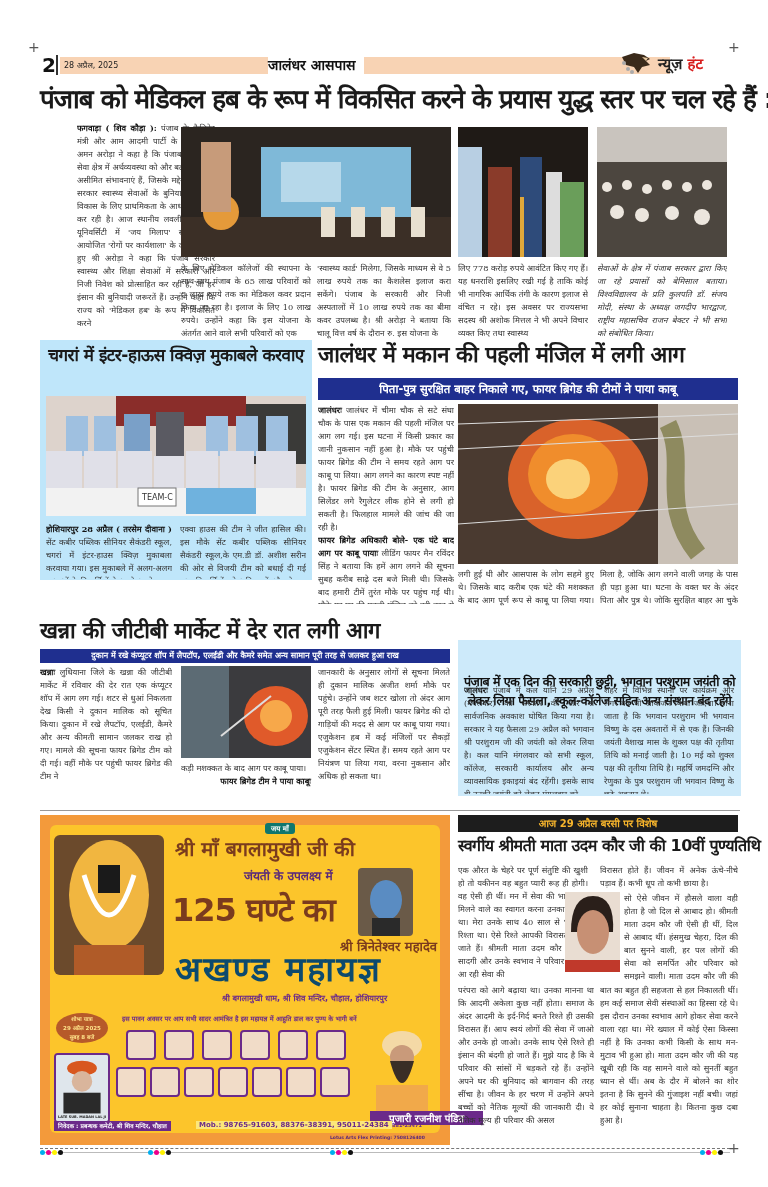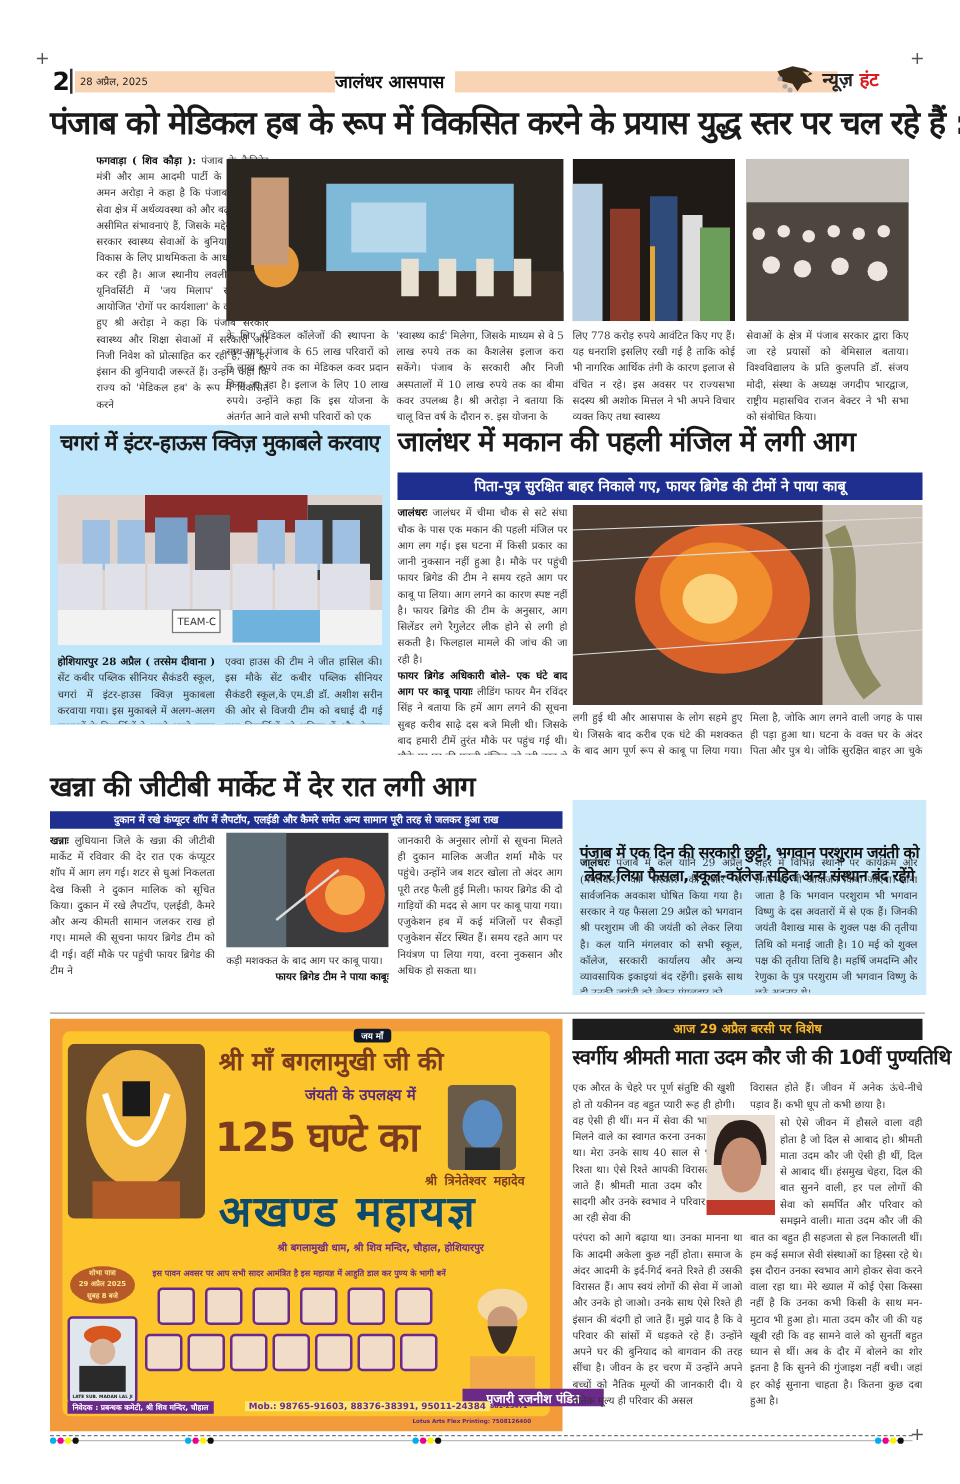--- a/index.html
+++ b/index.html
@@ -130,21 +130,21 @@
         <circle cx="45" cy="88" r="7"></circle>
         <circle cx="75" cy="86" r="7"></circle>
         <circle cx="105" cy="90" r="8"></circle>
       </g>
   </svg>
 </div>
 
 <div class="abs body-text" style="left:181px; top:262px; width:130px; height:78px; overflow:hidden;">के लिए मेडिकल कॉलेजों की स्थापना के साथ-साथ पंजाब के 65 लाख परिवारों को 5 लाख रुपये तक का मेडिकल कवर प्रदान किया जा रहा है। इलाज के लिए 10 लाख रुपये। उन्होंने कहा कि इस योजना के अंतर्गत आने वाले सभी परिवारों को एक</div>
 <div class="abs body-text" style="left:317px; top:262px; width:134px; height:78px; overflow:hidden;">'स्वास्थ्य कार्ड' मिलेगा, जिसके माध्यम से वे 5 लाख रुपये तक का कैशलेस इलाज करा सकेंगे। पंजाब के सरकारी और निजी अस्पतालों में 10 लाख रुपये तक का बीमा कवर उपलब्ध है। श्री अरोड़ा ने बताया कि चालू वित्त वर्ष के दौरान रु. इस योजना के</div>
 <div class="abs body-text" style="left:458px; top:262px; width:130px; height:78px; overflow:hidden;">लिए 778 करोड़ रुपये आवंटित किए गए हैं। यह धनराशि इसलिए रखी गई है ताकि कोई भी नागरिक आर्थिक तंगी के कारण इलाज से वंचित न रहे। इस अवसर पर राज्यसभा सदस्य श्री अशोक मित्तल ने भी अपने विचार व्यक्त किए तथा स्वास्थ्य</div>
-<div class="abs body-text" style="left:597px; top:262px; width:130px; height:78px; overflow:hidden;">सेवाओं के क्षेत्र में पंजाब सरकार द्वारा किए जा रहे प्रयासों को बेमिसाल बताया। विश्वविद्यालय के प्रति कुलपति डॉ. संजय मोदी, संस्था के अध्यक्ष जगदीप भारद्वाज, राष्ट्रीय महासचिव राजन बेक्टर ने भी सभा को संबोधित किया।</div>
+<div class="abs body-text" style="left:597px; top:262px; width:130px; height:78px; overflow:hidden;font-style:italic;">सेवाओं के क्षेत्र में पंजाब सरकार द्वारा किए जा रहे प्रयासों को बेमिसाल बताया। विश्वविद्यालय के प्रति कुलपति डॉ. संजय मोदी, संस्था के अध्यक्ष जगदीप भारद्वाज, राष्ट्रीय महासचिव राजन बेक्टर ने भी सभा को संबोधित किया।</div>
 
 <div class="abs kabir-box">
   <div class="kabir-title">
     <div>चगरां में इंटर-हाऊस क्विज़ मुकाबले करवाए</div>
   </div>
   <div class="photo" style="left:6px; top:56px; width:260px; height:120px;">
     <svg viewBox="0 0 260 120" preserveAspectRatio="none">
       <rect width="260" height="120" fill="#ddd3cc"></rect>
       <rect x="70" y="0" width="130" height="30" fill="#8a2d2a"></rect>
       <rect x="200" y="8" width="60" height="60" fill="#3a3a38"></rect>
@@ -239,32 +239,32 @@
   <div class="ad-inner">
     <div class="photo" style="left:4px; top:10px; width:110px; height:140px; border-radius:6px;">
       <svg viewBox="0 0 110 140" preserveAspectRatio="none">
         <rect width="110" height="140" fill="#6b4a2c"></rect>
         <ellipse cx="55" cy="60" rx="40" ry="55" fill="#f1b640"></ellipse>
         <rect x="44" y="30" width="22" height="28" fill="#1a1a1a"></rect>
         <path d="M30 40 Q55 120 80 40" stroke="#fff" stroke-width="5" fill="none"></path>
         <rect x="20" y="110" width="70" height="30" fill="#b05b28"></rect>
       </svg>
     </div>
-    <div class="ad-text" style="left:233px; top:-2px; background:#0f172a; color:#fff; font-size:7px; padding:1px 6px; border-radius:3px;">जय माँ</div>
+    <div class="ad-text" style="left:215px; top:-2px; background:#0f766e; color:#fff; font-size:7px; padding:1px 6px; border-radius:3px;">जय माँ</div>
     <div class="ad-text" style="left:125px; top:10px; font-size:20px; color:#7a3b1e;">श्री माँ बगलामुखी जी की</div>
     <div class="ad-text" style="left:178px; top:42px; font-size:12px; color:#5a2a7a;margin-left:16px;">जंयती के उपलक्ष्य में</div>
     <div class="ad-text" style="left:122px; top:62px; font-size:32px; color:#7a3b1e; letter-spacing:-1px;">125 घण्टे का</div>
     <div class="photo" style="left:308px; top:43px; width:55px; height:68px; border-radius:4px;">
       <svg viewBox="0 0 55 68" preserveAspectRatio="none">
         <rect width="55" height="68" fill="#6a5a48"></rect>
         <ellipse cx="28" cy="32" rx="16" ry="20" fill="#5a8cc2"></ellipse>
         <rect x="14" y="50" width="28" height="18" fill="#2a2a2a"></rect>
       </svg>
     </div>
-    <div class="ad-text" style="left:290px; top:112px; font-size:10px; color:#7a3b1e;font-family:Liberation Mono, monospace;">श्री त्रिनेतेश्वर महादेव</div>
+    <div class="ad-text" style="left:290px; top:112px; font-size:13px; color:#7a3b1e;">श्री त्रिनेतेश्वर महादेव</div>
     <div class="ad-text" style="left:125px; top:120px; font-size:34px; color:#0c4a6e; letter-spacing:2px;">अखण्ड महायज्ञ</div>
     <div class="ad-text" style="left:172px; top:167px; font-size:8px; color:#6b2a8a;">श्री बगलामुखी धाम, श्री शिव मन्दिर, चौहाल, होशियारपुर</div>
     <div class="ad-text" style="left:6px; top:188px; width:52px; height:30px; background:#b65a2a; color:#ffe38a; border-radius:50%; font-size:5.5px; text-align:center; line-height:9px; padding-top:2px;">
       <div>शोभा यात्रा</div>
       <div>29 अप्रैल 2025</div>
       <div>सुबह 8 बजे</div>
     </div>
     <div class="ad-text" style="left:72px; top:189px; font-size:6.5px; color:#6b2a8a;">इस पावन अवसर पर आप सभी सादर आमंत्रित है इस महायज्ञ में आहुति डाल कर पुण्य के भागी बनें</div>
     <div class="photo" style="left:4px; top:228px; width:56px; height:70px; border:2px solid #6b2a8a; border-radius:4px; background:#dfe6ec;">
       <svg viewBox="0 0 56 70" preserveAspectRatio="none">

